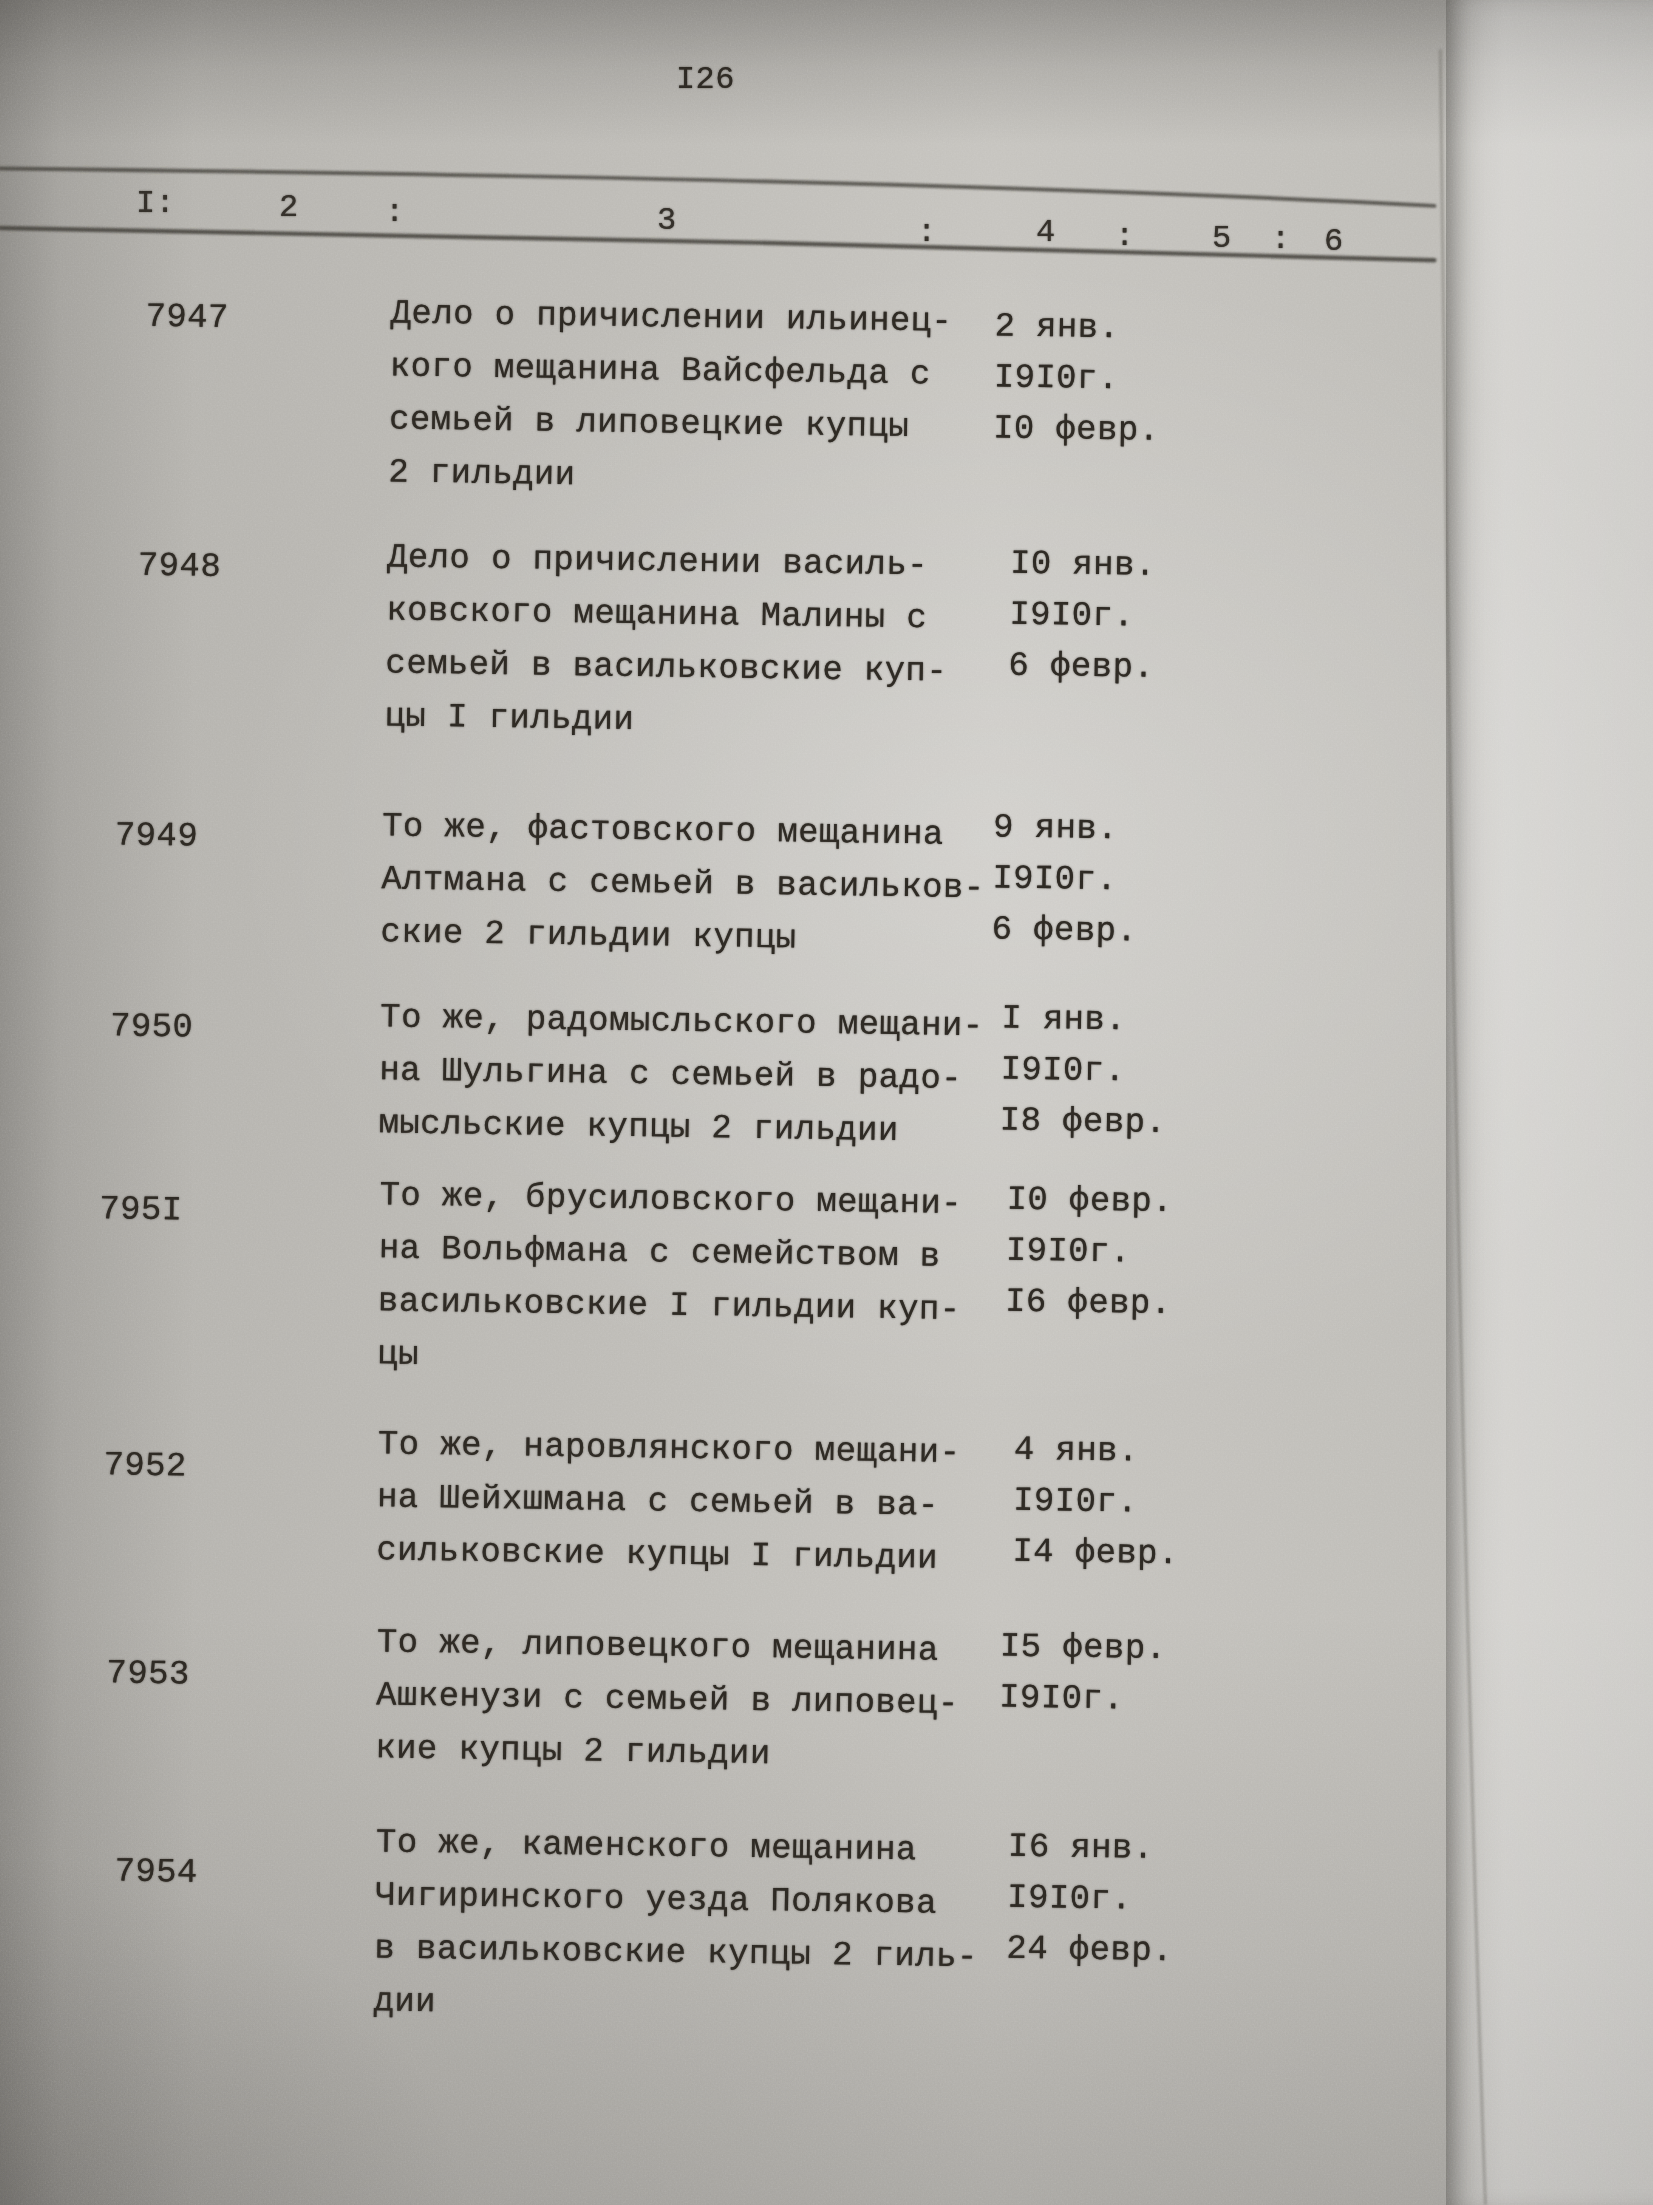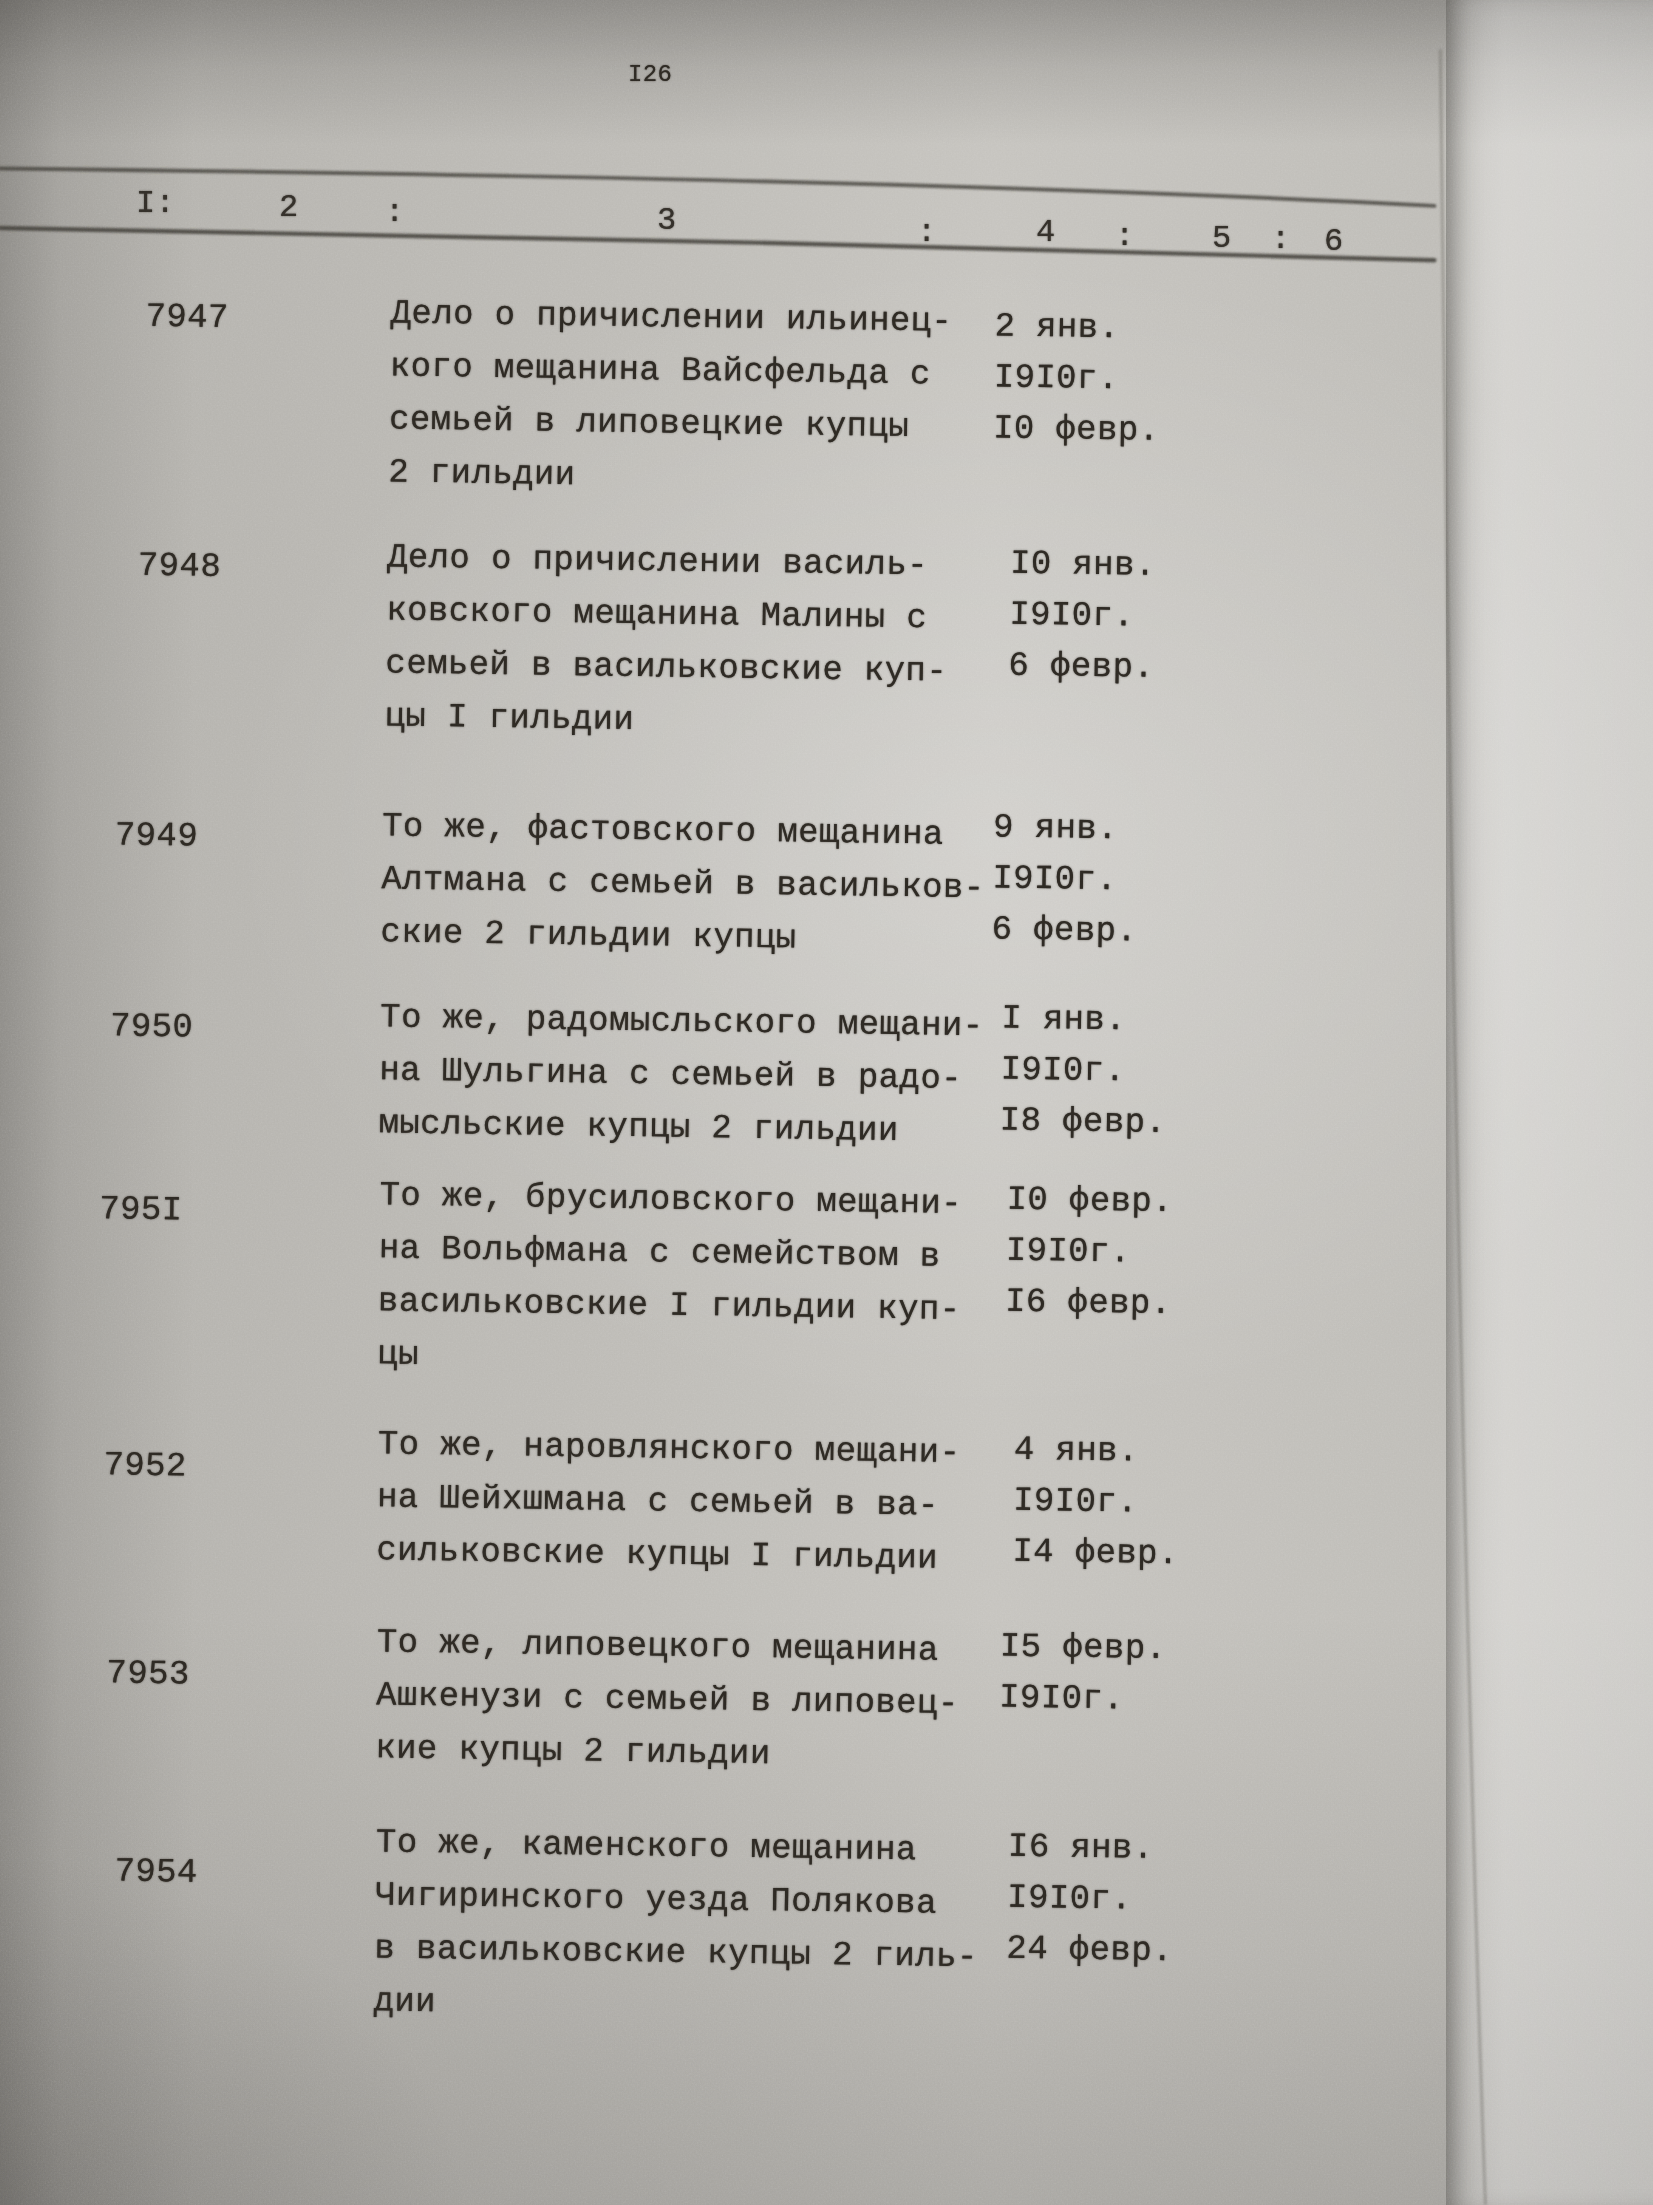--- a/index.html
+++ b/index.html
@@ -30,21 +30,21 @@
   .rule{fill:none;stroke:#45423c;stroke-width:4.6;stroke-linecap:round;opacity:0.82;}
   .rule.lower{stroke-width:5.2;opacity:0.88;}
   .foldline{fill:none;stroke:#55524c;stroke-width:4;opacity:0.30;}
   
   .txt{
     position:absolute;white-space:nowrap;
     color:#2d2923;
     font-size:34px;letter-spacing:0.4px;
     text-shadow:0 0 1.3px rgba(45,41,35,0.88), 0 0 2.6px rgba(45,41,35,0.18);
   }
-  .pagenum{font-size:24px;}
+  .pagenum{font-size:32px;margin-left:48px;}
   .hc{font-size:32px;color:#332f29;}
   .rot{position:absolute;inset:0;transform:rotate(0.85deg);transform-origin:827px 1103px;}
   .desc div{height:53px;line-height:53px;}
   .dates div{height:51px;line-height:51px;}
   .num{font-size:34px;}
   
   svg.grain{position:absolute;inset:0;mix-blend-mode:overlay;pointer-events:none;}
 </style>
 </head>
 <body>

